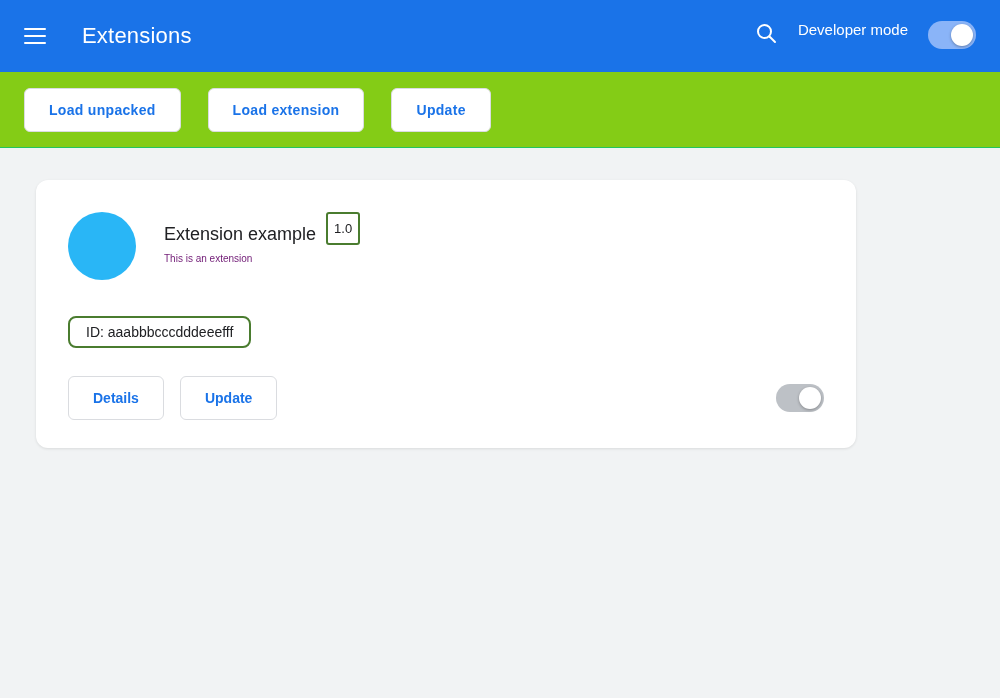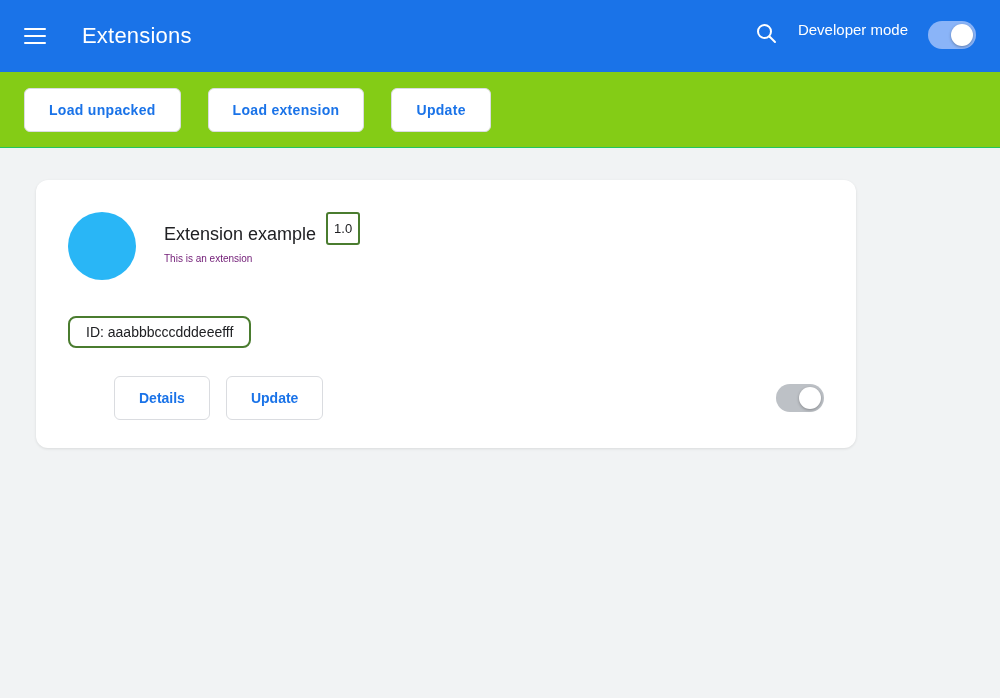--- a/index.html
+++ b/index.html
@@ -196,21 +196,20 @@
     
     .card-bottom {
       display: flex;
       align-items: center;
       justify-content: space-between;
     }
 
     .card-actions {
       display: flex;
       gap: 16px;
-      margin-left: 46px;
     }
 
     .card-btn {
       border: 1.5px solid #dadce0;
       background: white;
       border-radius: 6px;
       padding: 10px 24px;
       color: #1a73e8;
       font-size: 14px;
       font-weight: 600;

